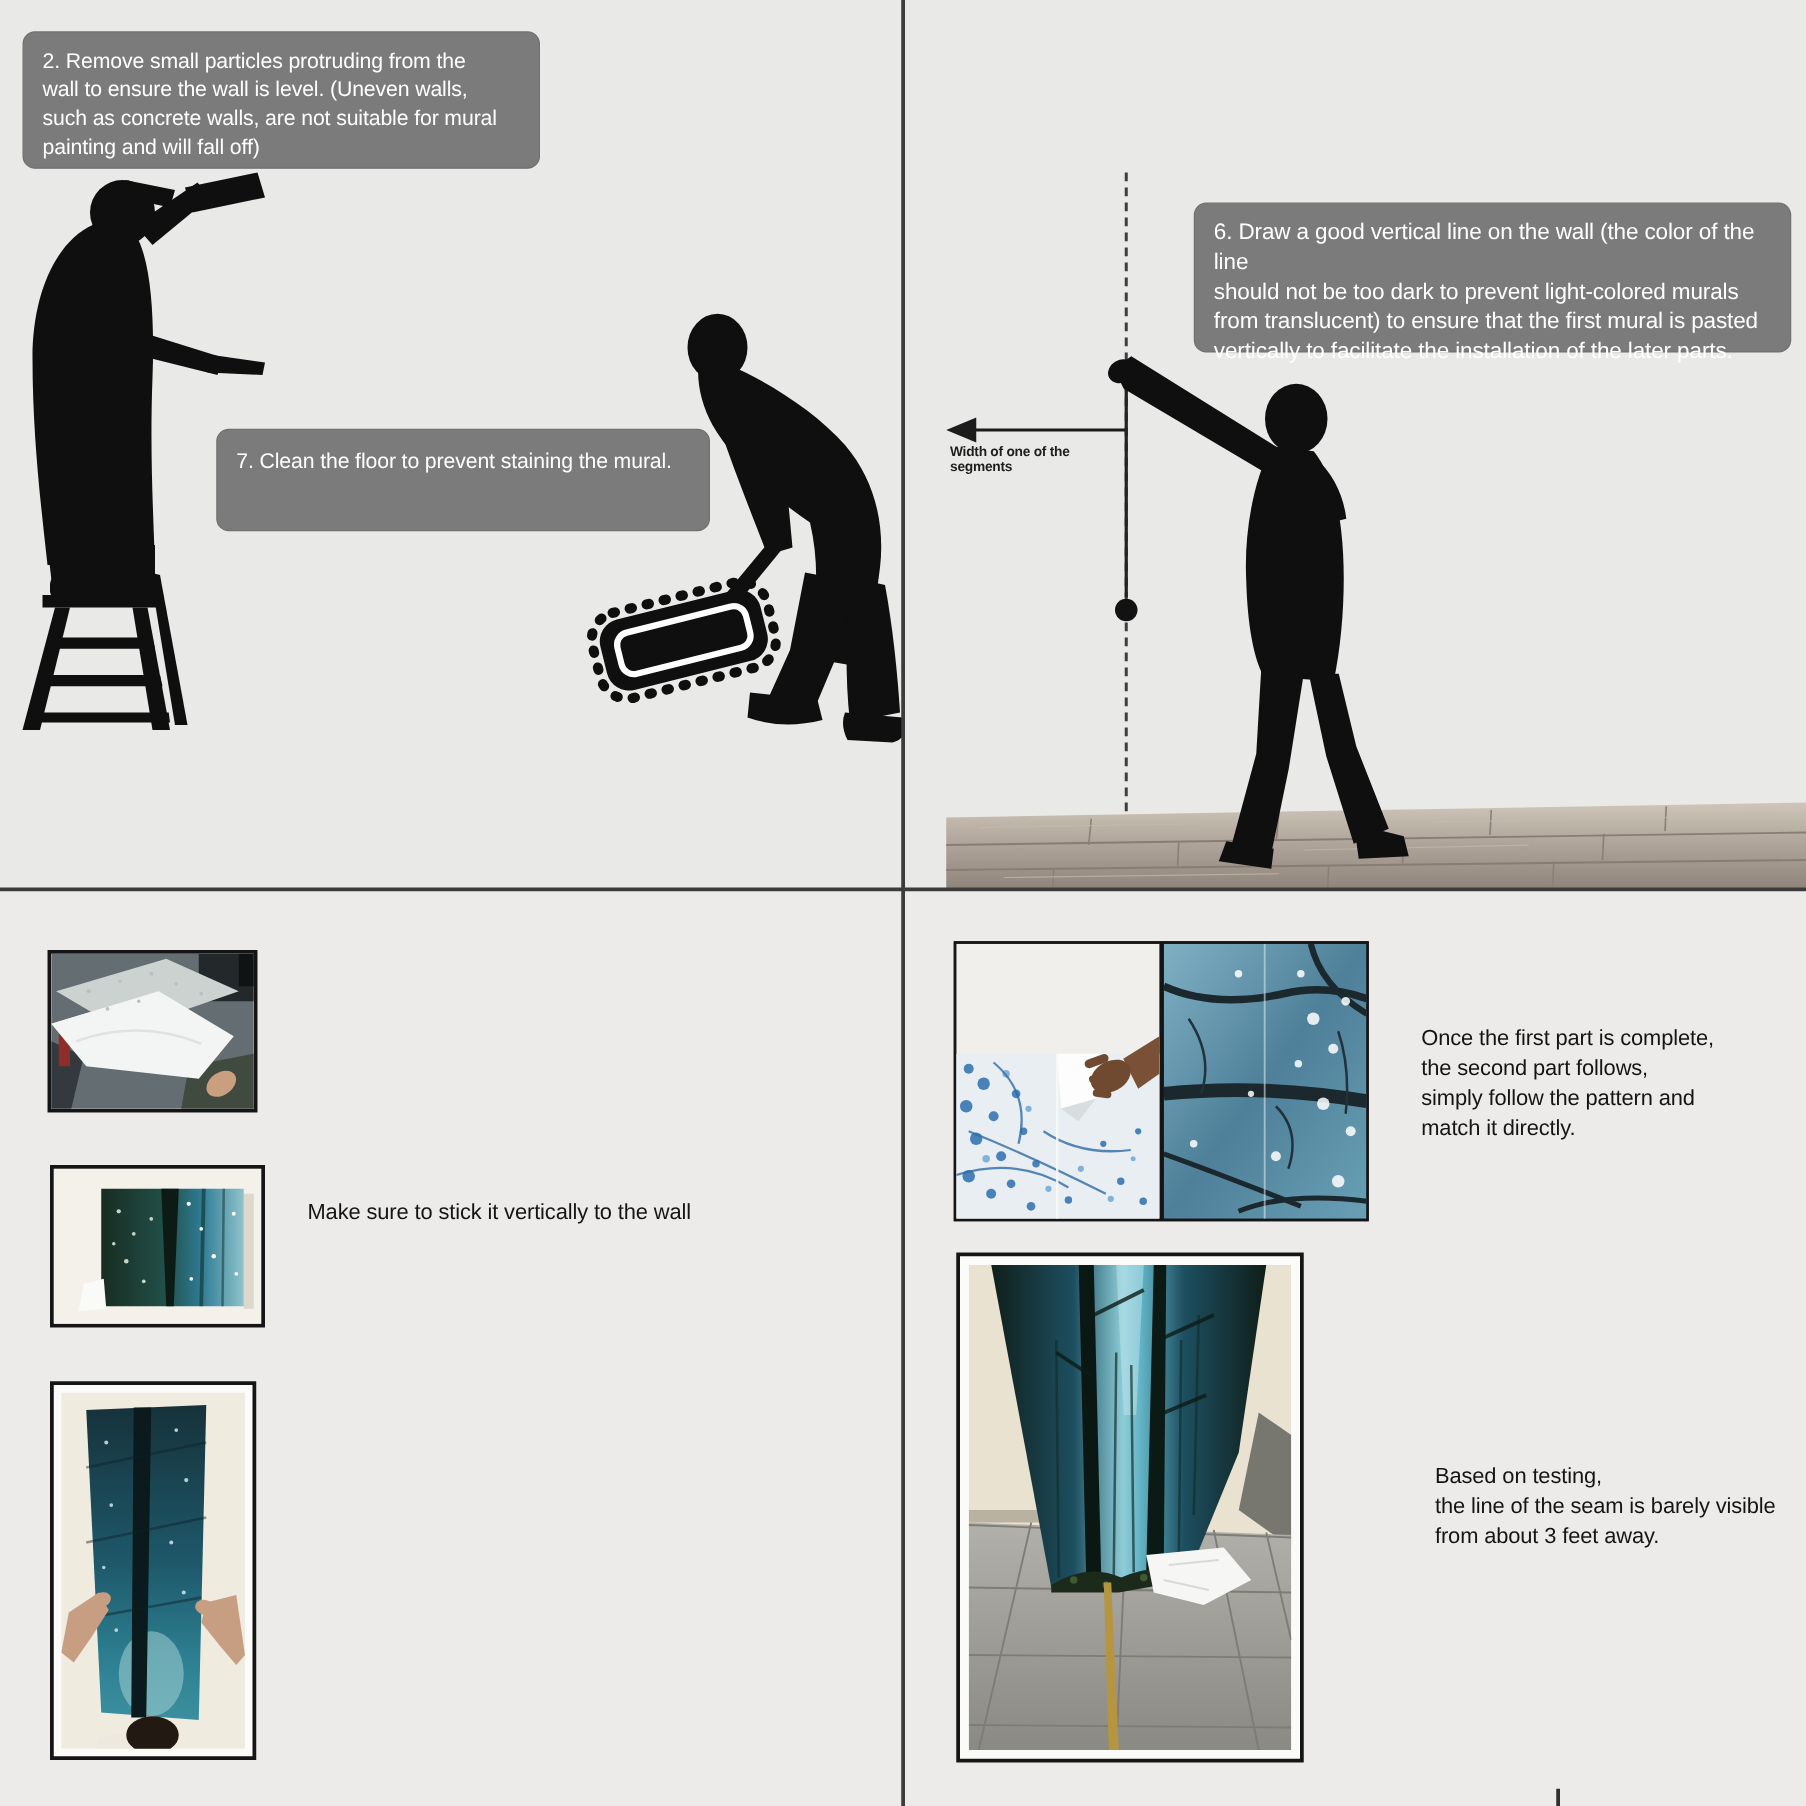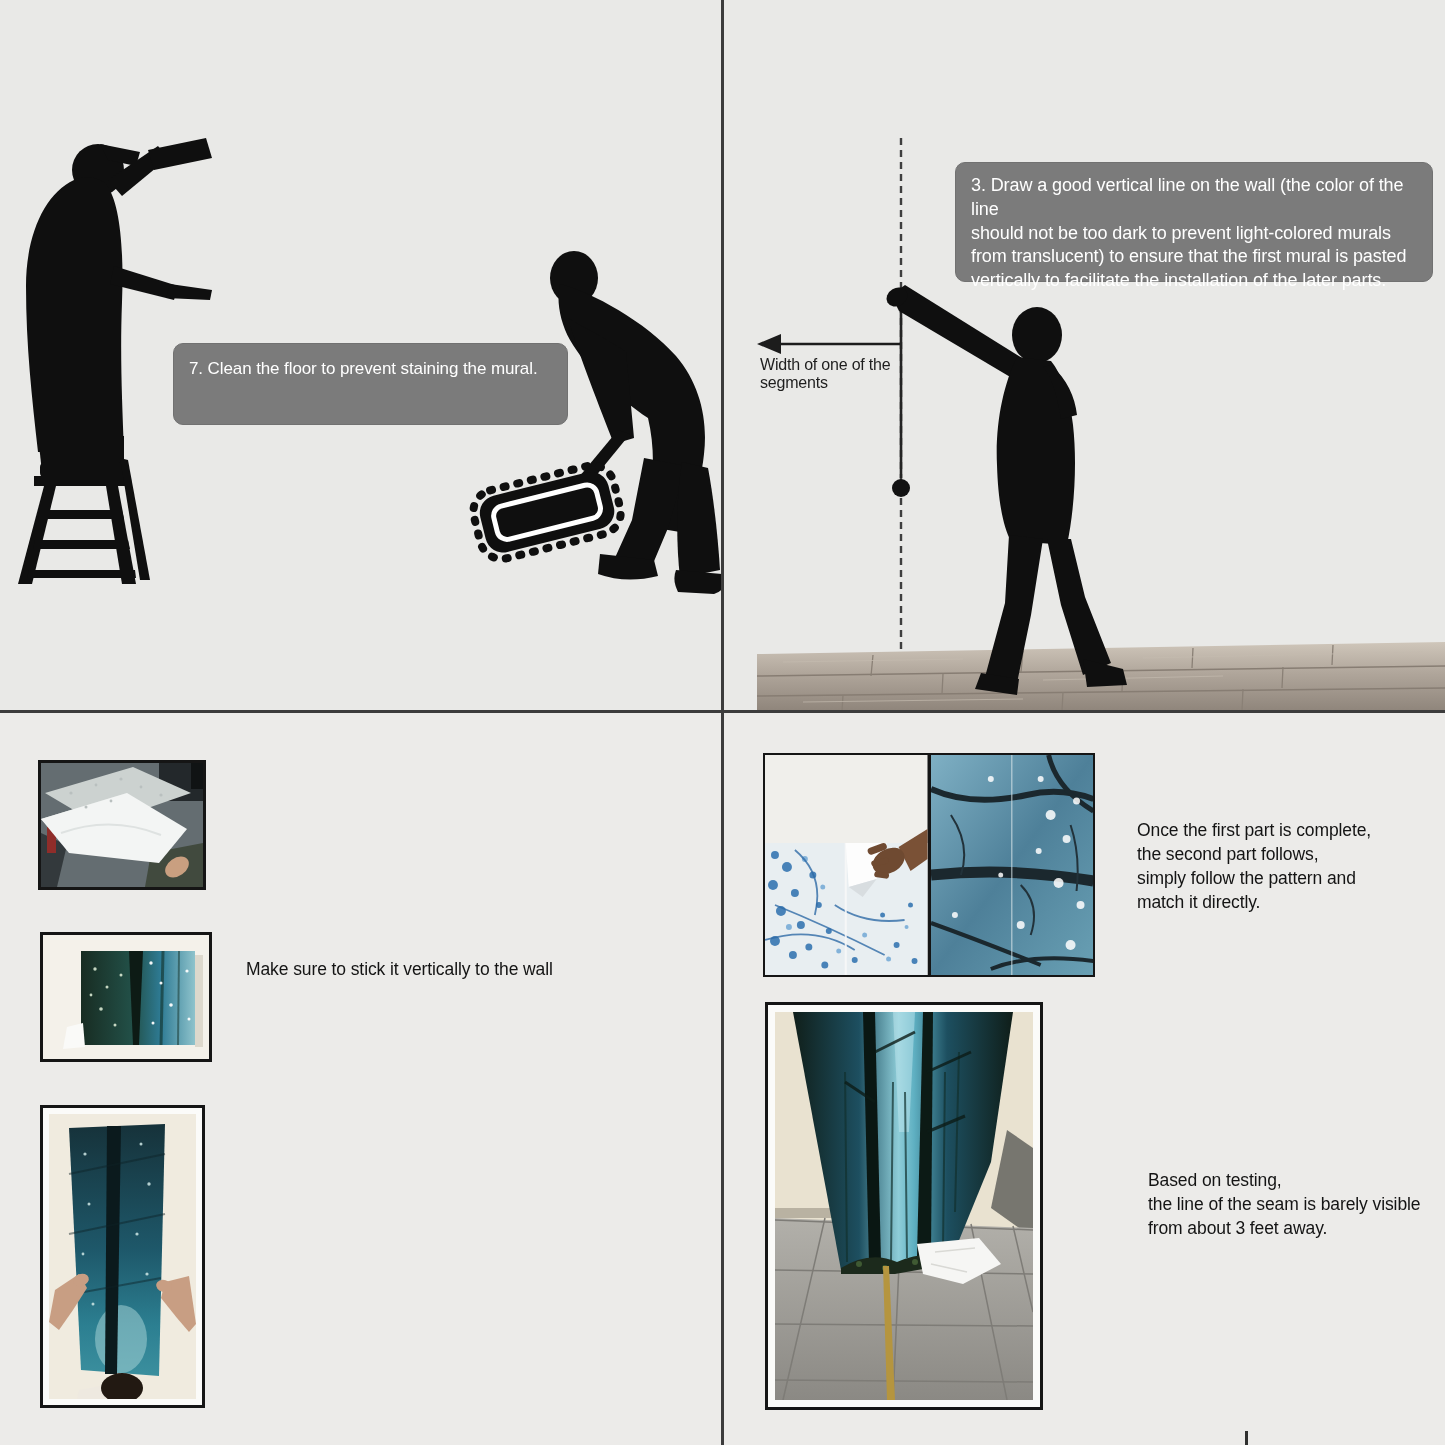--- a/index.html
+++ b/index.html
@@ -26,21 +26,21 @@
     position:absolute;font-size:17.5px;line-height:1.38;color:#141414;
     white-space:pre-line;letter-spacing:-0.1px;
   }
   .cap1{left:246px;top:781px;width:440px;}
   .cap2{left:246px;top:957px;width:420px;}
   .cap3{left:246px;top:1148px;width:448px;}
   .cap4{left:1137px;top:818px;width:310px;}
   .cap5{left:1100px;top:1168px;width:340px;margin-left:48px;}
   .width-label{
     position:absolute;left:760px;top:356px;width:140px;
-    font-size:16px;font-weight:normal;color:#1e1e1e;letter-spacing:-0.2px;
+    font-size:11px;font-weight:bold;color:#1e1e1e;letter-spacing:-0.2px;
   }
   .photo{position:absolute;border:3px solid #151515;box-sizing:border-box;background:#fff;}
   .photo svg{display:block;width:100%;height:100%;}
   .photo1{left:38px;top:760px;width:168px;height:130px;}
   .photo2{left:40px;top:932px;width:172px;height:130px;}
   .photo3{left:40px;top:1105px;width:165px;height:303px;padding:6px;background:#fbfbf9;}
   .photo5{left:765px;top:1002px;width:278px;height:408px;padding:7px;background:#fbfbf9;}
   .pair{
     position:absolute;left:763px;top:753px;width:332px;height:224px;
     border:2px solid #151515;box-sizing:border-box;background:#151515;
@@ -131,22 +131,26 @@
       <path d="M208,322 L254,326 Q260,342 246,346 L210,344 Q204,332 208,322 Z"></path>
       <polygon points="150,182 162,186 92,272 82,264"></polygon>
       <g transform="translate(8,252) rotate(-14)">
         <rect x="0" y="0" width="132" height="58" rx="18"></rect>
         <rect x="-6" y="-6" width="144" height="70" rx="22" fill="none" stroke="#0f0f0f" stroke-width="8" stroke-dasharray="2 12" stroke-linecap="round"></rect>
         <rect x="13" y="12" width="106" height="34" rx="10" fill="none" stroke="#ffffff" stroke-width="5"></rect>
       </g>
     </g>
   </svg>
 
+  <div class="gbox step2">2. Remove small particles protruding from the
+wall to ensure the wall is level. (Uneven walls,
+such as concrete walls, are not suitable for mural
+painting and will fall off)</div>
   <div class="gbox step3">7. Clean the floor to prevent staining the mural.</div>
-  <div class="gbox step4">3. Draw a good vertical line on the wall (the color of the line
+  <div class="gbox step4">6. Draw a good vertical line on the wall (the color of the line
 should not be too dark to prevent light-colored murals
 from translucent) to ensure that the first mural is pasted
 vertically to facilitate the installation of the later parts.</div>
   <div class="width-label">Width of one of the segments</div>
 
   <div class="photo photo1">
     <svg viewBox="0 0 162 124" preserveAspectRatio="none">
       <rect width="162" height="124" fill="#646d71"></rect>
       <rect x="118" y="0" width="44" height="38" fill="#23282b"></rect>
       <rect x="150" y="0" width="12" height="26" fill="#101314"></rect>

